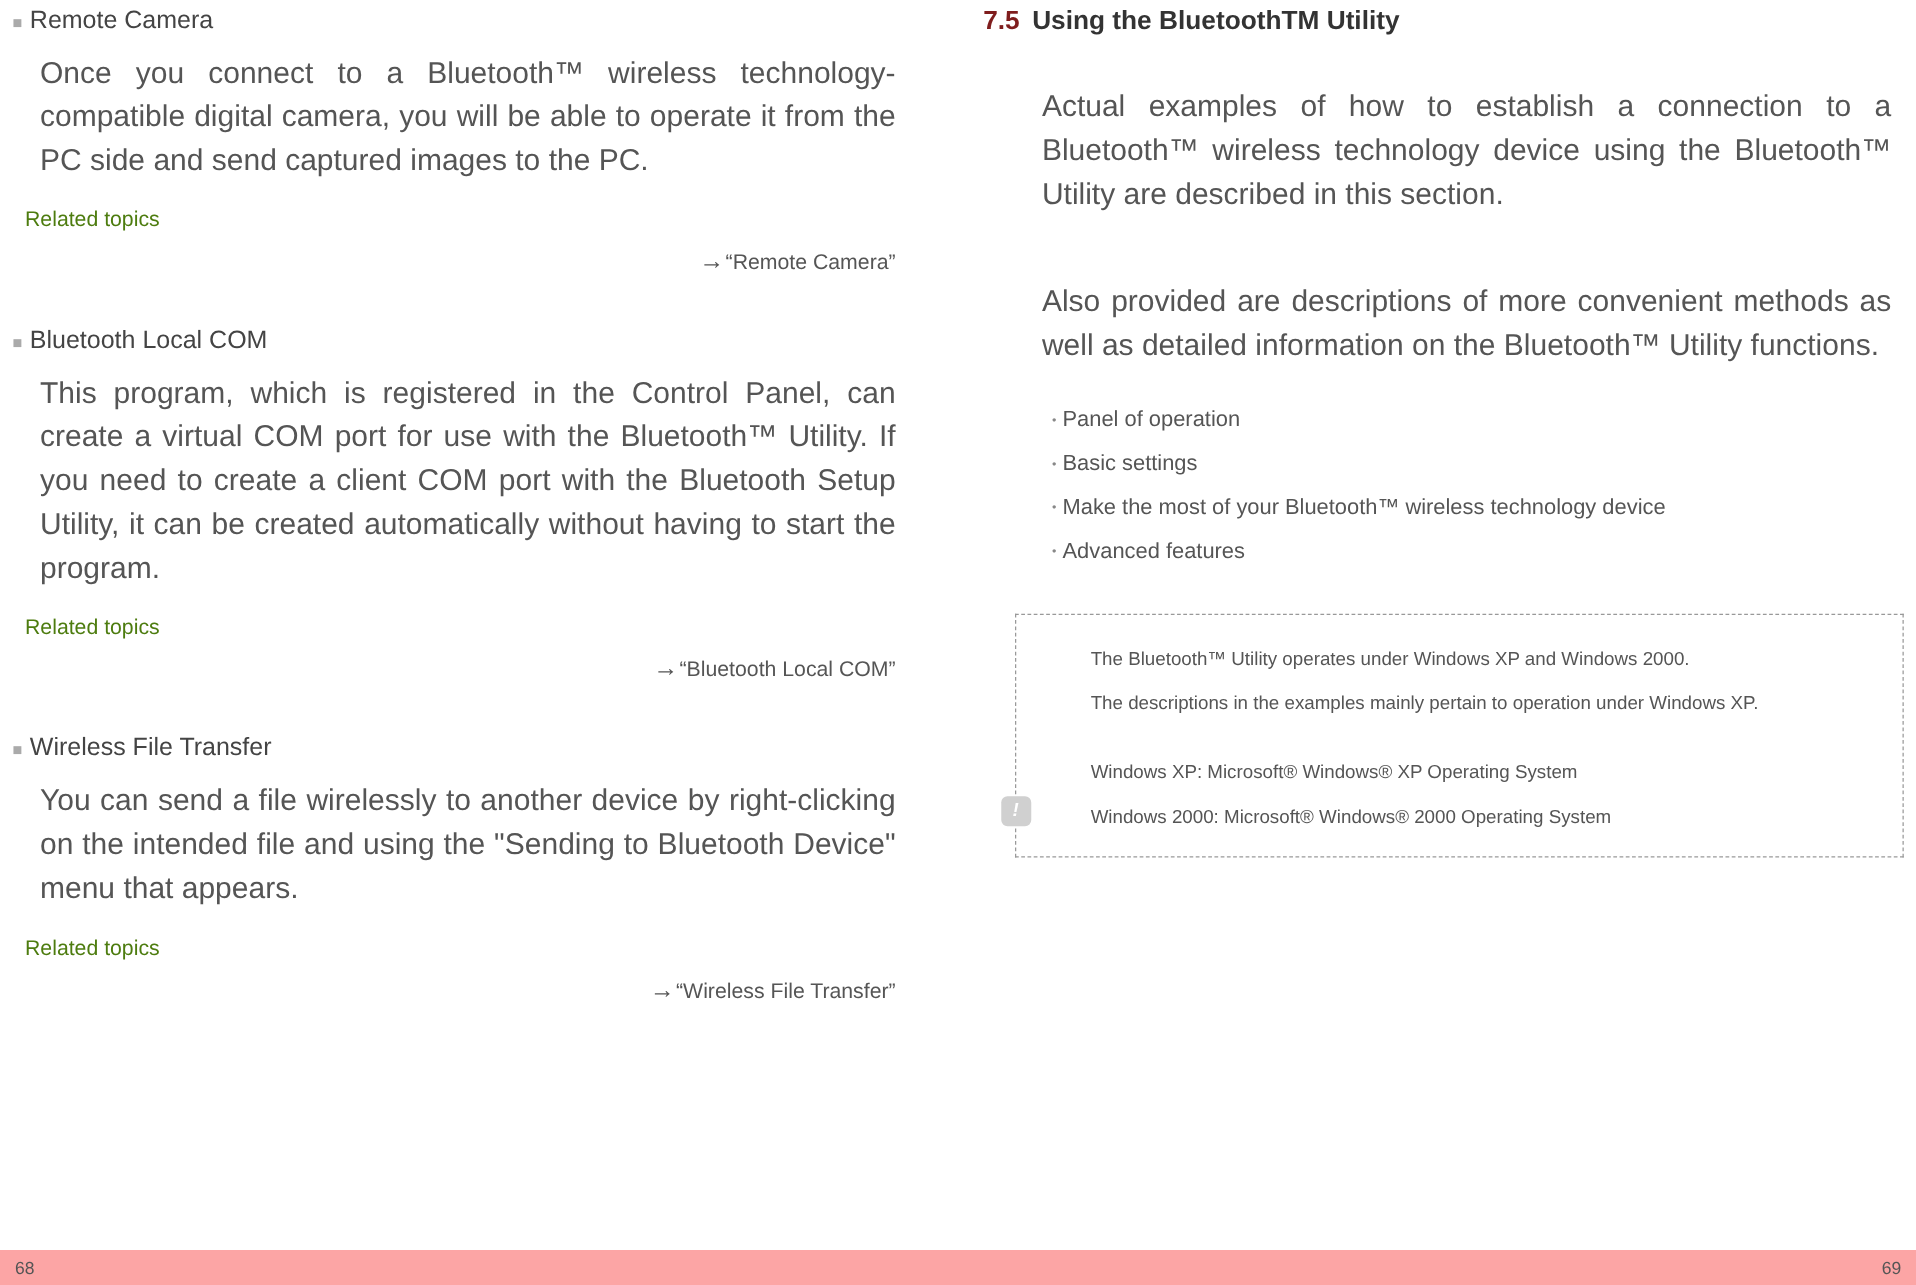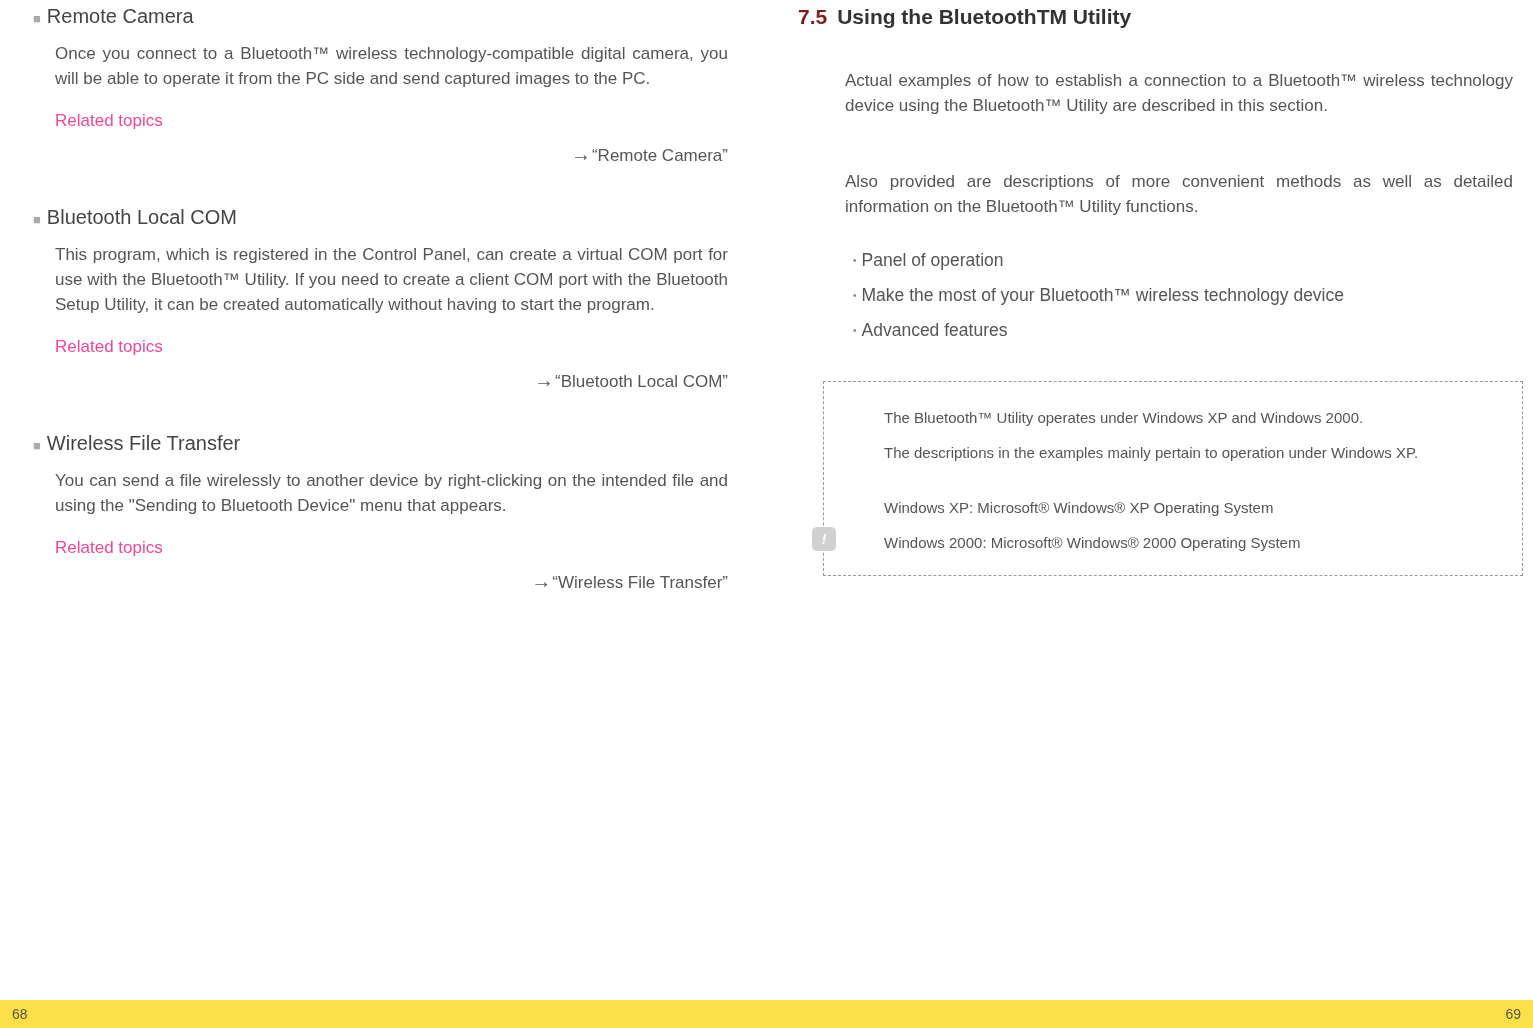--- a/index.html
+++ b/index.html
@@ -9,21 +9,20 @@
       width: 1533px;
       height: 1028px;
       display: flex;
       flex-direction: column;
       color: #333;
     }
     .pages {
       display: flex;
       flex: 1;
       gap: 0;
-      padding-left: 23px;
     }
     .page {
       width: 50%;
       padding: 5px 50px 20px 20px;
       position: relative;
     }
     .page-right {
       padding: 5px 20px 20px 55px;
     }
     .section-marker {
@@ -33,33 +32,32 @@
     }
     .section-heading {
       font-size: 20px;
       color: #444;
       font-weight: normal;
       margin-bottom: 14px;
       margin-left: -10px;
       font-stretch: condensed;
     }
     .body-text {
-      font-size: 17px;
+      font-size: 24px;
       line-height: 1.45;
       color: #555;
       text-align: justify;
       margin-bottom: 20px;
       margin-left: 12px;
       font-stretch: condensed;
     }
     .related-topics {
       font-size: 17px;
-      color: #ec4899;
+      color: #4d7c0f;
       margin-bottom: 12px;
-      margin-left: 12px;
       font-stretch: condensed;
     }
     .related-link {
       font-size: 17px;
       color: #555;
       margin-bottom: 40px;
       margin-left: 12px;
       font-stretch: condensed;
       text-align: right;
     }
@@ -128,21 +126,21 @@
       border-radius: 5px;
       display: flex;
       align-items: center;
       justify-content: center;
       color: #fff;
       font-style: italic;
       font-weight: bold;
       font-size: 15px;
     }
     .footer {
-      background: #fde047;
+      background: #fca5a5;
       height: 28px;
       display: flex;
       justify-content: space-between;
       align-items: center;
       padding: 0 12px;
       font-size: 14px;
       color: #555;
       font-stretch: condensed;
       gap: 27px;
     }
@@ -186,20 +184,21 @@
   <div class="page page-right">
     <div class="chapter-row">
       <span class="chapter-num">7.5</span><span class="chapter-title">Using the BluetoothTM Utility</span>
     </div>
 
     <p class="body-text" style="margin-bottom:52px;">Actual examples of how to establish a connection to a Bluetooth™ wireless technology device using the Bluetooth™ Utility are described in this section.</p>
     <p class="body-text">Also provided are descriptions of more convenient methods as well as detailed information on the Bluetooth™ Utility functions.</p>
 
     <div class="bullet-list">
       <div class="bullet-item"><span class="bullet">•</span><span>Panel of operation</span></div>
+      <div class="bullet-item"><span class="bullet">•</span><span>Basic settings</span></div>
       <div class="bullet-item"><span class="bullet">•</span><span>Make the most of your Bluetooth™ wireless technology device</span></div>
       <div class="bullet-item"><span class="bullet">•</span><span>Advanced features</span></div>
     </div>
 
     <div class="info-box">
       <div class="info-icon">!</div>
       <p>The Bluetooth™ Utility operates under Windows XP and Windows 2000.</p>
       <p>The descriptions in the examples mainly pertain to operation under Windows XP.</p>
       <div class="spacer"></div>
       <p>Windows XP: Microsoft® Windows® XP Operating System</p>

